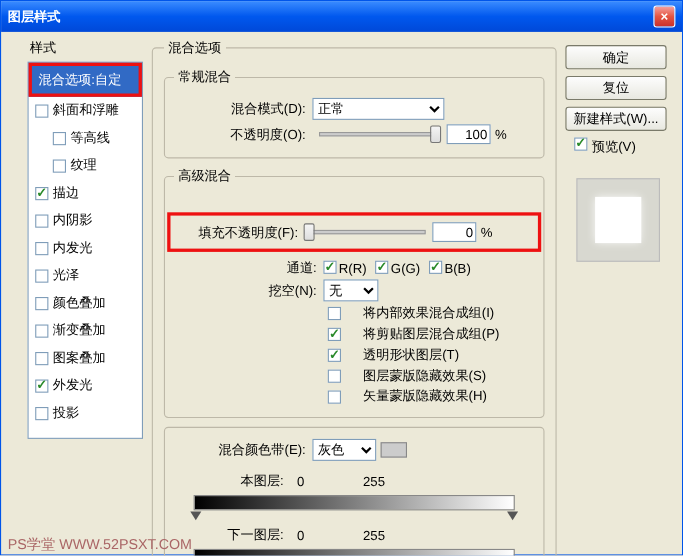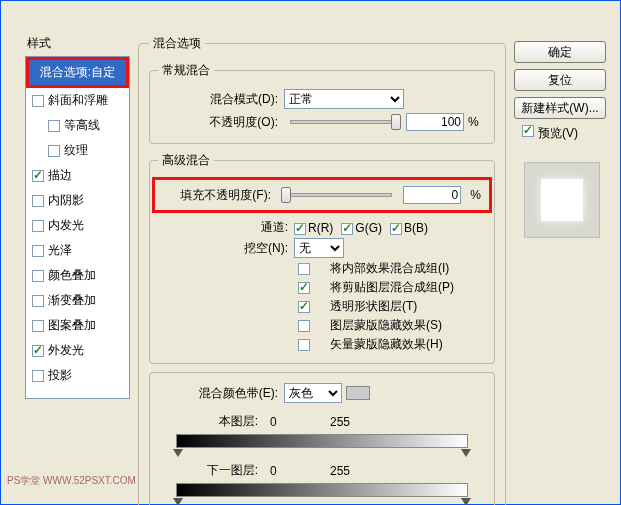--- a/index.html
+++ b/index.html
@@ -11,66 +11,70 @@
 .content { position: absolute; top: 28px; left: 0; right: 0; bottom: 0; padding: 6px 10px 8px 24px; display: flex; gap: 8px; }
 
 .left-col { width: 105px; }
 .left-label { margin-bottom: 4px; padding-left: 2px; }
 .styles-list { border: 1px solid #7f9db9; background: #fff; height: 343px; }
 .style-item { padding: 4px 6px; display: flex; align-items: center; gap: 4px; cursor: pointer; }
 .style-item.selected { background: #316ac5; color: #fff; }
 .style-item.indent { padding-left: 22px; }
 .chk { width: 12px; height: 12px; border: 1px solid #7f9db9; background: #fff; display: inline-block; position: relative; }
 .chk.checked::after { content: "✓"; position: absolute; top: -3px; left: 0; color: #2a8a2a; font-size: 12px; font-weight: bold; }
-.red-frame { border: 3px solid #e11; justify-content: center; }
+.red-frame { border: 3px solid #e11; }
 
 .mid-col { flex: 1; }
 fieldset { border: 1px solid #bdb8a8; border-radius: 4px; padding: 6px 10px 10px 10px; margin-bottom: 4px; }
 legend { padding: 0 4px; color: #000000; }
 fieldset.inner { margin: 4px 0 8px 0; padding: 6px 8px 8px 8px; }
 .row { display: flex; align-items: center; margin: 4px 0; }
 .row .lbl { text-align: right; margin-right: 6px; }
 select { border: 1px solid #7f9db9; height: 20px; background: #fff; }
 select.wide { width: 120px; }
 select.narrow { width: 50px; }
 .slider { flex: 1; max-width: 110px; height: 4px; background: #ccc; border: 1px solid #999; position: relative; margin: 0 6px; }
 .slider .thumb { position: absolute; top: -7px; width: 10px; height: 16px; background: linear-gradient(#f5f5f5,#ddd); border: 1px solid #777; border-radius: 2px; }
-input.num { width: 58px; height: 18px; border: 1px solid #7f9db9; text-align: right; padding: 0 2px; }
+input.num { width: 40px; height: 18px; border: 1px solid #7f9db9; text-align: right; padding: 0 2px; }
 .pct { margin-left: 4px; }
 .chan-row { display: flex; align-items: center; margin: 2px 0; }
 .chan-row .lbl { width: 130px; text-align: right; margin-right: 6px; }
-.chan-item { display: flex; align-items: flex-end; gap: 2px; margin-right: 8px; }
+.chan-item { display: flex; align-items: flex-start; gap: 2px; margin-right: 8px; }
 .opt-row { display: flex; align-items: center; margin: 2px 0 2px 140px; gap: 20px; }
 
-.fill-frame { border: 3px solid #e11; padding: 6px 8px; margin: 2px -6px 6px -6px; display: flex; align-items: center; justify-content: space-between; }
+.fill-frame { border: 3px solid #e11; padding: 6px 8px; margin: 18px -6px 6px -6px; display: flex; align-items: center; }
 
 .swatch { width: 24px; height: 14px; background: #ccc; border: 1px solid #888; display: inline-block; margin-left: 4px; }
 select.color { width: 58px; }
 
 .blend-if { padding: 4px 0; }
 .bi-row { display: flex; align-items: center; margin: 2px 0; }
 .bi-row .lbl { width: 100px; text-align: right; margin-right: 12px; }
 .gradient-bar { position: relative; height: 14px; margin: 4px 18px 14px 18px; background: linear-gradient(to right, #000, #fff); border: 1px solid #888; }
 .tri { position: absolute; width: 0; height: 0; border-left: 5px solid transparent; border-right: 5px solid transparent; }
 .tri.bot { bottom: -10px; border-top: 8px solid #555; }
 .tri.left { left: -4px; }
 .tri.right { right: -4px; }
 
 .right-col { width: 96px; padding-top: 6px; }
 .btn { display: block; width: 92px; height: 22px; margin-bottom: 6px; background: linear-gradient(#fdfdfd,#e8e8e0); border: 1px solid #7a7a6a; border-radius: 3px; cursor: pointer; text-align: center; line-height: 20px; }
 .preview-row { display: flex; align-items: flex-start; gap: 4px; margin: 6px 0 20px 8px; }
 .preview-box { width: 76px; height: 76px; background: #d8d8d0; border: 1px solid #bbb; margin: 4px auto 0 auto; display: flex; align-items: center; justify-content: center; }
 .preview-inner { width: 42px; height: 42px; background: #fff; box-shadow: 0 0 8px rgba(255,255,255,.9); }
 
-.watermark { position: absolute; bottom: 16px; left: 6px; font-size: 10px; color: #a66; }
+.watermark { position: absolute; bottom: 0; left: 6px; font-size: 13px; color: #a66; }
 </style>
 </head>
 <body>
 
 <div class="window">
+  <div class="titlebar">
+    <span class="title">图层样式</span>
+    <span class="close-btn">×</span>
+  </div>
   <div class="content">
 
     <div class="left-col">
       <div class="left-label">样式</div>
       <div class="styles-list" id="styles-list">
           <div class="style-item selected red-frame">
             <span>混合选项:自定</span>
           </div>
           <div class="style-item">
             <span class="chk"></span>

